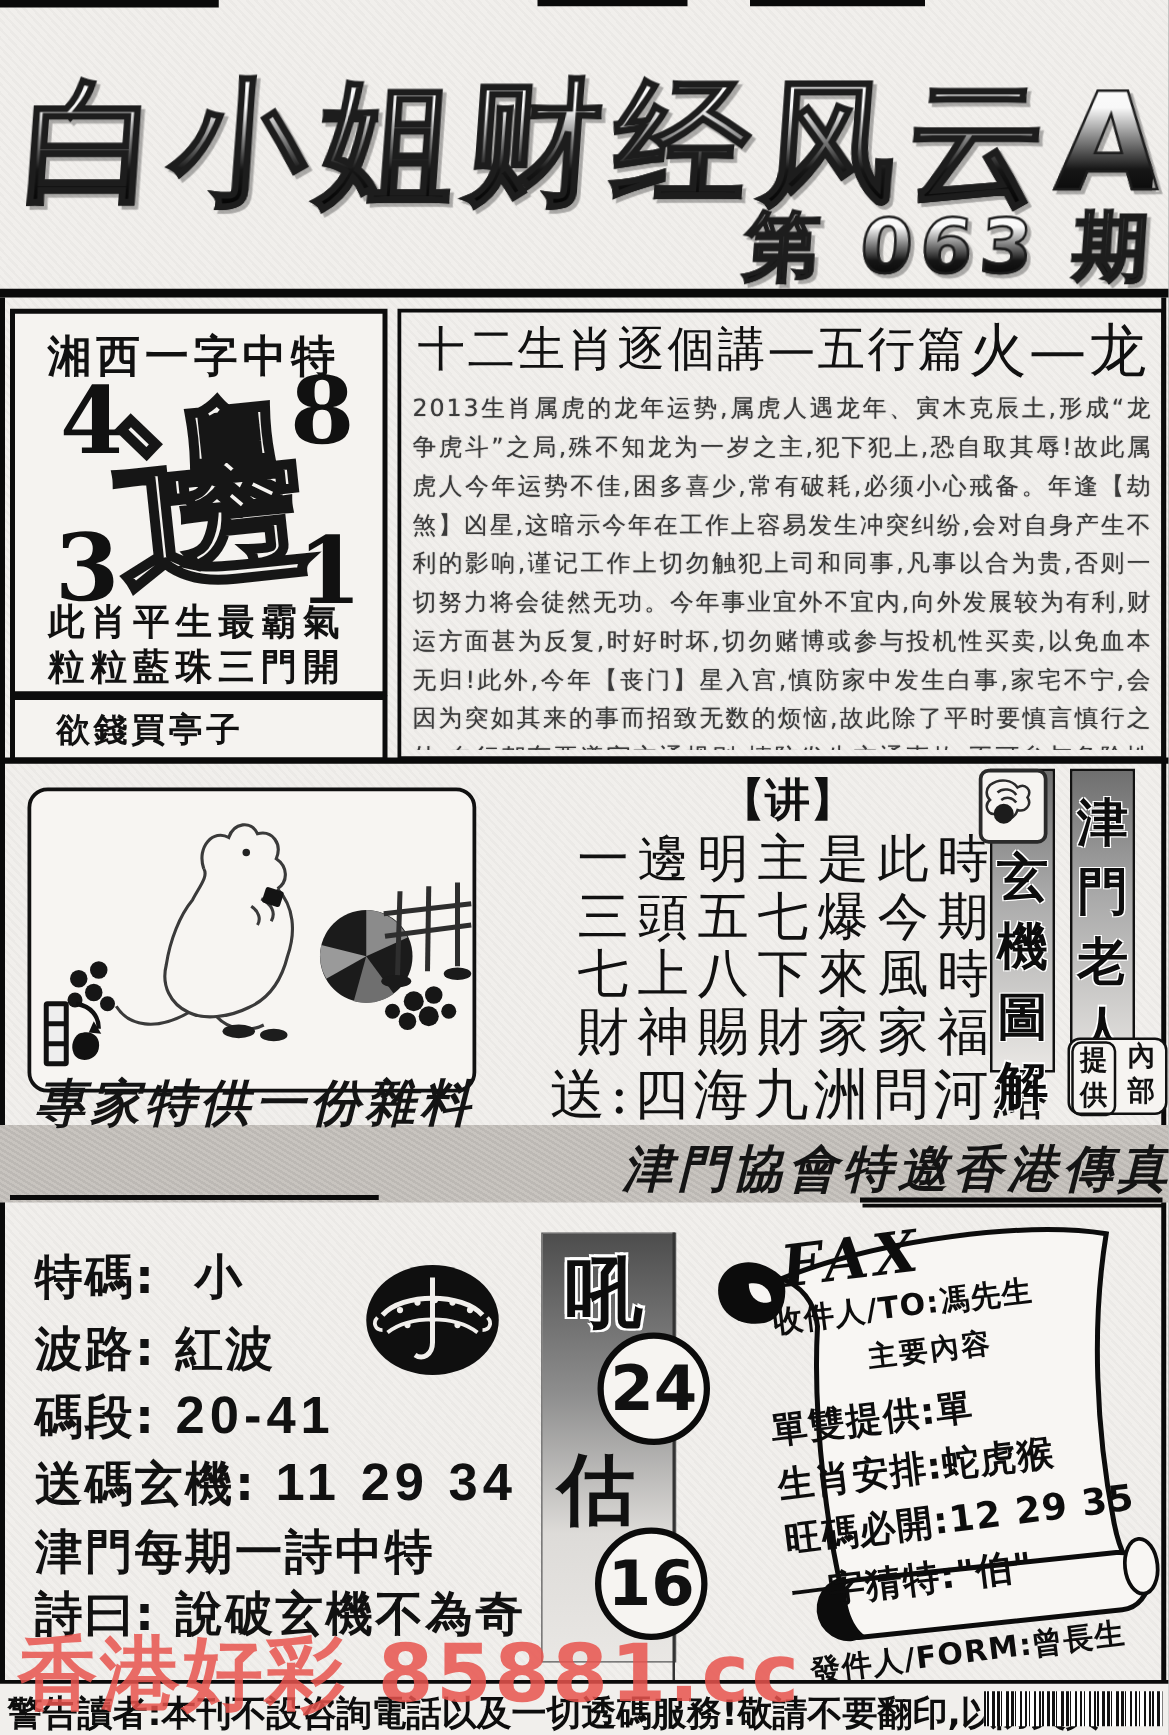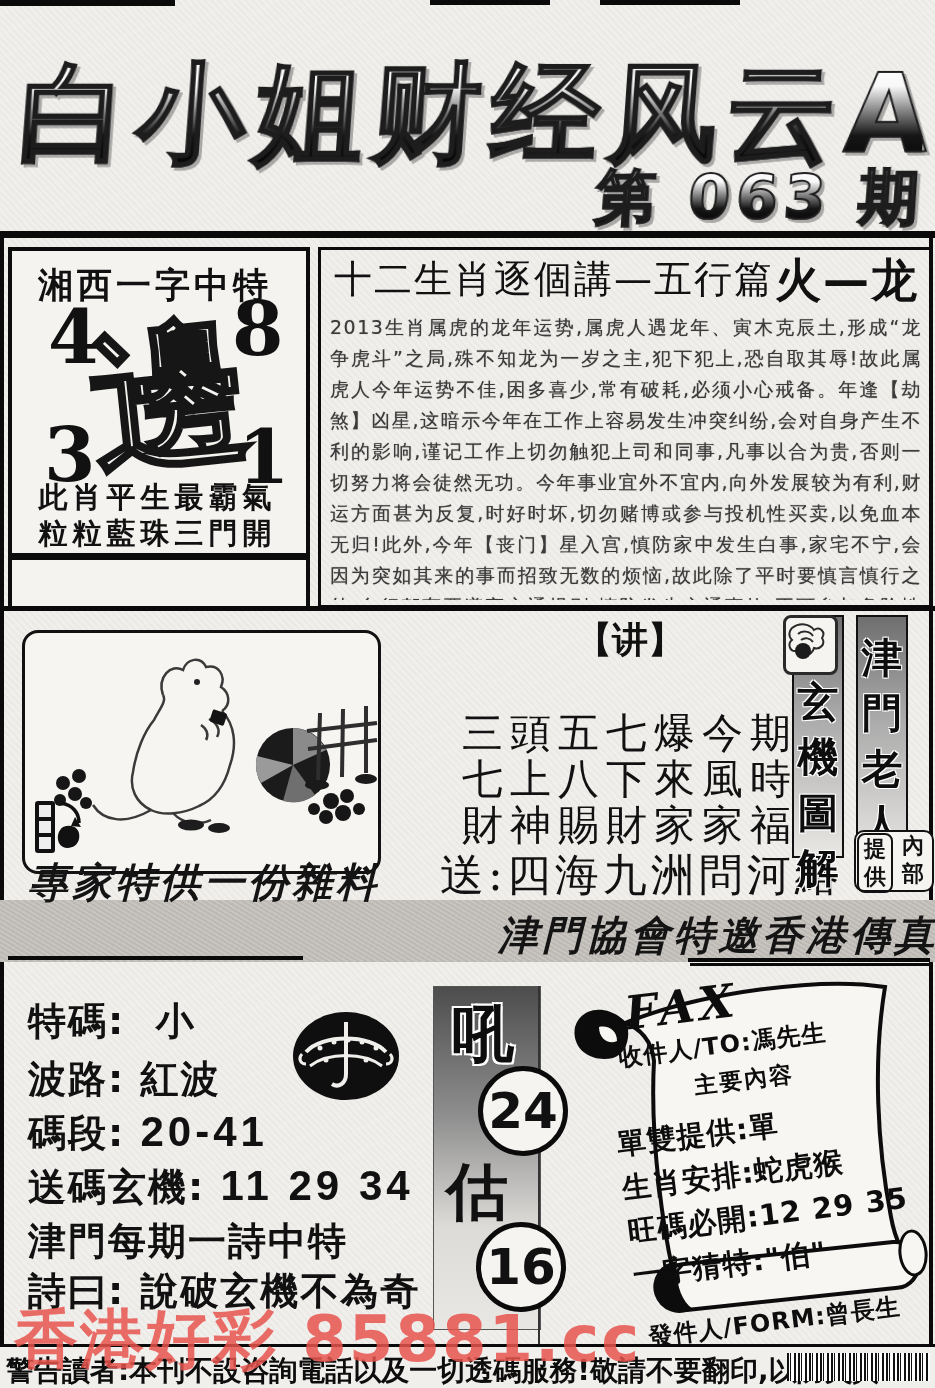--- a/index.html
+++ b/index.html
@@ -43,21 +43,21 @@
     text-shadow:0 0 0 #000;
   }
   @supports (-webkit-text-stroke: 1px black){
     .lb-center{color:transparent;-webkit-text-stroke:3px #161616;text-shadow:none;}
   }
   .lb-line{left:25px;width:265px;text-align:center;font-size:29px;font-weight:bold;letter-spacing:5px;}
   .lb-hint{left:45px;top:566px;font-size:27px;font-weight:bold;letter-spacing:3px;}
 
   
   .zb-title{left:334px;top:254px;font-size:38px;font-weight:400;letter-spacing:2px;}
-  .zb-subject{left:775px;top:250px;font-size:46px;font-weight:700;letter-spacing:2px;}
+  .zb-subject{left:775px;top:250px;font-size:46px;font-weight:400;letter-spacing:2px;}
   .zb-body{
     left:330px;top:312px;width:592px;height:288px;
     font-size:19px;line-height:31px;letter-spacing:1.5px;text-align:justify;
     color:#2c2c2c;text-shadow:0 0 1px rgba(60,60,60,.7);opacity:.92;overflow:hidden;
   }
 
   
   .pic-box{left:22px;top:630px;width:353px;height:238px;border:3px solid #111;border-radius:16px;background:#f7f5f2;overflow:hidden;}
   .poem-title{left:470px;top:616px;width:320px;text-align:center;font-size:36px;font-weight:bold;}
   .poem-line{left:462px;width:330px;white-space:nowrap;font-size:41px;letter-spacing:7px;}
@@ -123,20 +123,21 @@
   <div class="abs box" style="left:8px;top:247px;width:294px;height:302px;"></div>
   <div class="abs lb-title">湘西一字中特</div>
   <div class="abs lb-num serif" style="left:48px;top:300px;">4</div>
   <div class="abs lb-num serif" style="left:232px;top:292px;">8</div>
   <div class="abs lb-num serif" style="left:44px;top:418px;">3</div>
   <div class="abs lb-num serif" style="left:238px;top:420px;">1</div>
   <div class="abs lb-center serif">邊</div>
   <div class="abs lb-line" style="top:478px;">此肖平生最霸氣</div>
   <div class="abs lb-line" style="top:514px;">粒粒藍珠三門開</div>
   <div class="abs box" style="left:8px;top:556px;width:294px;height:46px;"></div>
+  <div class="abs lb-hint">欲錢買亭子</div>
 
   <div class="abs box" style="left:318px;top:247px;width:608px;height:355px;background:transparent;border-width:3px;"></div>
   <div class="abs zb-title">十二生肖逐個講—五行篇</div>
   <div class="abs zb-subject">火—龙</div>
   <div class="abs zb-body">2013生肖属虎的龙年运势,属虎人遇龙年、寅木克辰土,形成“龙争虎斗”之局,殊不知龙为一岁之主,犯下犯上,恐自取其辱!故此属虎人今年运势不佳,困多喜少,常有破耗,必须小心戒备。年逢【劫煞】凶星,这暗示今年在工作上容易发生冲突纠纷,会对自身产生不利的影响,谨记工作上切勿触犯上司和同事,凡事以合为贵,否则一切努力将会徒然无功。今年事业宜外不宜内,向外发展较为有利,财运方面甚为反复,时好时坏,切勿赌博或参与投机性买卖,以免血本无归!此外,今年【丧门】星入宫,慎防家中发生白事,家宅不宁,会因为突如其来的事而招致无数的烦恼,故此除了平时要慎言慎行之外,自行驾车要遵守交通规则,慎防发生交通事故;不可参与危险性运动,如登山、潜水等,至于外出旅游,则要做好安全措施,方可减低受伤机会。此外还要特别注意家人健康,尤其要照顾好老人和小孩。</div>
 
   <div class="abs rule" style="left:0;top:606px;width:935px;height:5px;"></div>
 
   <div class="abs pic-box">
     <svg width="353" height="238" viewBox="0 0 353 238">
@@ -195,20 +196,21 @@
           <rect x="14" y="188" width="12" height="12" fill="#eee"></rect>
           <rect x="14" y="204" width="12" height="12" fill="#eee"></rect>
         <path d="M36,170 C48,172 54,180 54,190" stroke="#111" stroke-width="3.5" fill="none"></path>
         <path d="M50,184 L56,194 L46,193 Z" fill="#111"></path>
         <path d="M38,194 c10,-4 18,2 16,12 c-2,10 -16,12 -20,4 c-3,-7 0,-13 4,-16 z" fill="#111"></path>
       </g>
     </svg>
   </div>
 
   <div class="abs poem-title serif">【讲】</div>
+  <div class="abs poem-line serif" style="top:660px;">一邊明主是此時</div>
   <div class="abs poem-line serif" style="top:706px;">三頭五七爆今期</div>
   <div class="abs poem-line serif" style="top:752px;">七上八下來風時</div>
   <div class="abs poem-line serif" style="top:798px;">財神賜財家家福</div>
   <div class="abs send-line serif">送:四海九洲問河絡</div>
 
   <div class="abs stamp">
     <svg width="43" height="48" viewBox="0 0 43 48">
       <path d="M6,10 C14,4 24,6 28,12 C34,8 40,14 36,20 C40,26 34,32 28,30 C26,38 14,40 10,33 C4,34 1,26 6,22 C2,18 3,13 6,10 Z" fill="none" stroke="#2b2b2b" stroke-width="2"></path>
       <circle cx="17" cy="33" r="8" fill="#1c1c1c"></circle>
       <path d="M12,16 C16,12 24,13 27,18 M15,22 C19,19 24,20 27,24" stroke="#2b2b2b" stroke-width="2" fill="none"></path>

